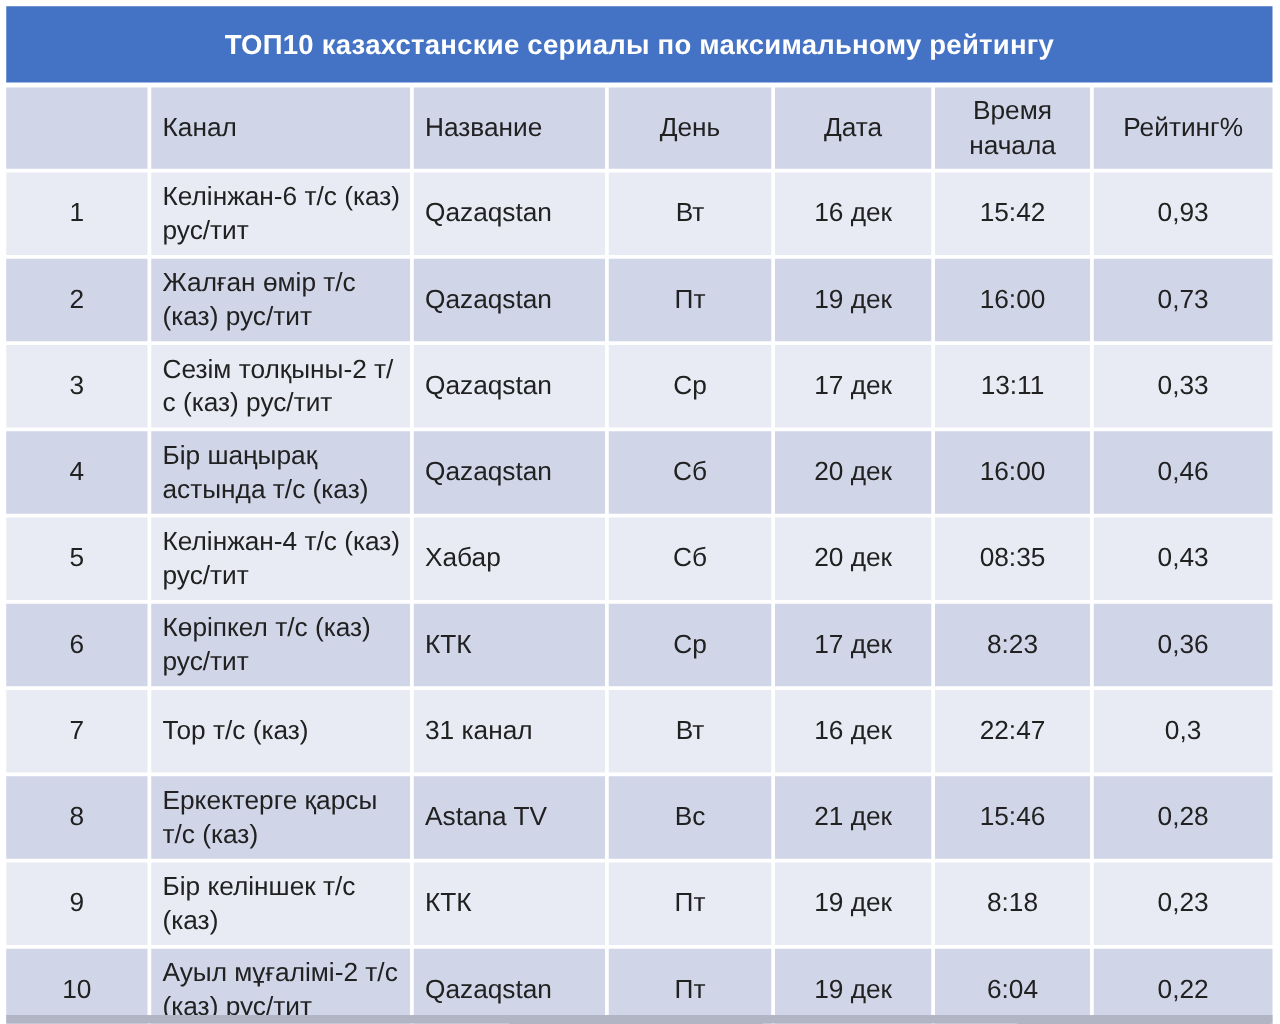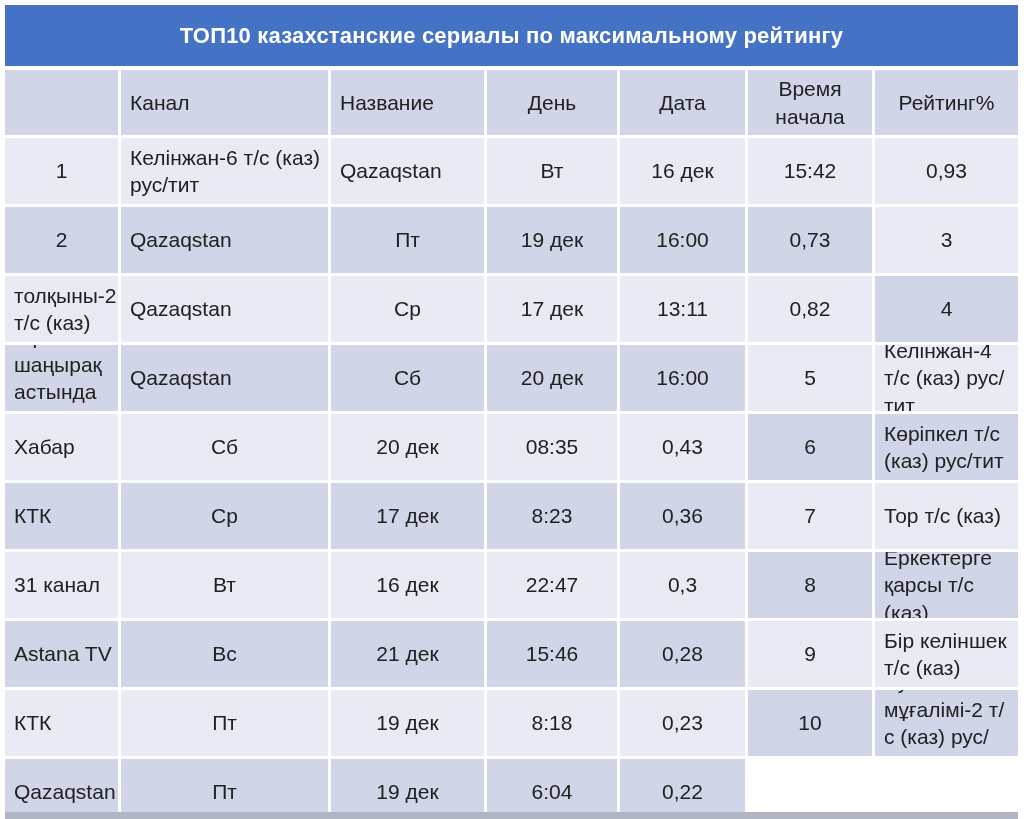--- a/index.html
+++ b/index.html
@@ -76,38 +76,40 @@
   <div class="cell head">Время начала</div>
   <div class="cell head">Рейтинг%</div>
 <div class="cell light">1</div>
     <div class="cell left light">Келінжан-6 т/с (каз) рус/тит</div>
     <div class="cell left light">Qazaqstan</div>
     <div class="cell light">Вт</div>
     <div class="cell light">16 дек</div>
     <div class="cell light">15:42</div>
     <div class="cell light">0,93</div>
     <div class="cell dark">2</div>
+    <div class="cell left dark">Жалған өмір т/с (каз) рус/тит</div>
     <div class="cell left dark">Qazaqstan</div>
     <div class="cell dark">Пт</div>
     <div class="cell dark">19 дек</div>
     <div class="cell dark">16:00</div>
     <div class="cell dark">0,73</div>
     <div class="cell light">3</div>
     <div class="cell left light">Сезім толқыны-2 т/с (каз) рус/тит</div>
     <div class="cell left light">Qazaqstan</div>
     <div class="cell light">Ср</div>
     <div class="cell light">17 дек</div>
     <div class="cell light">13:11</div>
-    <div class="cell light">0,82</div>
+    <div class="cell light">0,33</div>
     <div class="cell dark">4</div>
     <div class="cell left dark">Бір шаңырақ астында т/с (каз)</div>
     <div class="cell left dark">Qazaqstan</div>
     <div class="cell dark">Сб</div>
     <div class="cell dark">20 дек</div>
     <div class="cell dark">16:00</div>
+    <div class="cell dark">0,46</div>
     <div class="cell light">5</div>
     <div class="cell left light">Келінжан-4 т/с (каз) рус/тит</div>
     <div class="cell left light">Хабар</div>
     <div class="cell light">Сб</div>
     <div class="cell light">20 дек</div>
     <div class="cell light">08:35</div>
     <div class="cell light">0,43</div>
     <div class="cell dark">6</div>
     <div class="cell left dark">Көріпкел т/с (каз) рус/тит</div>
     <div class="cell left dark">КТК</div>

